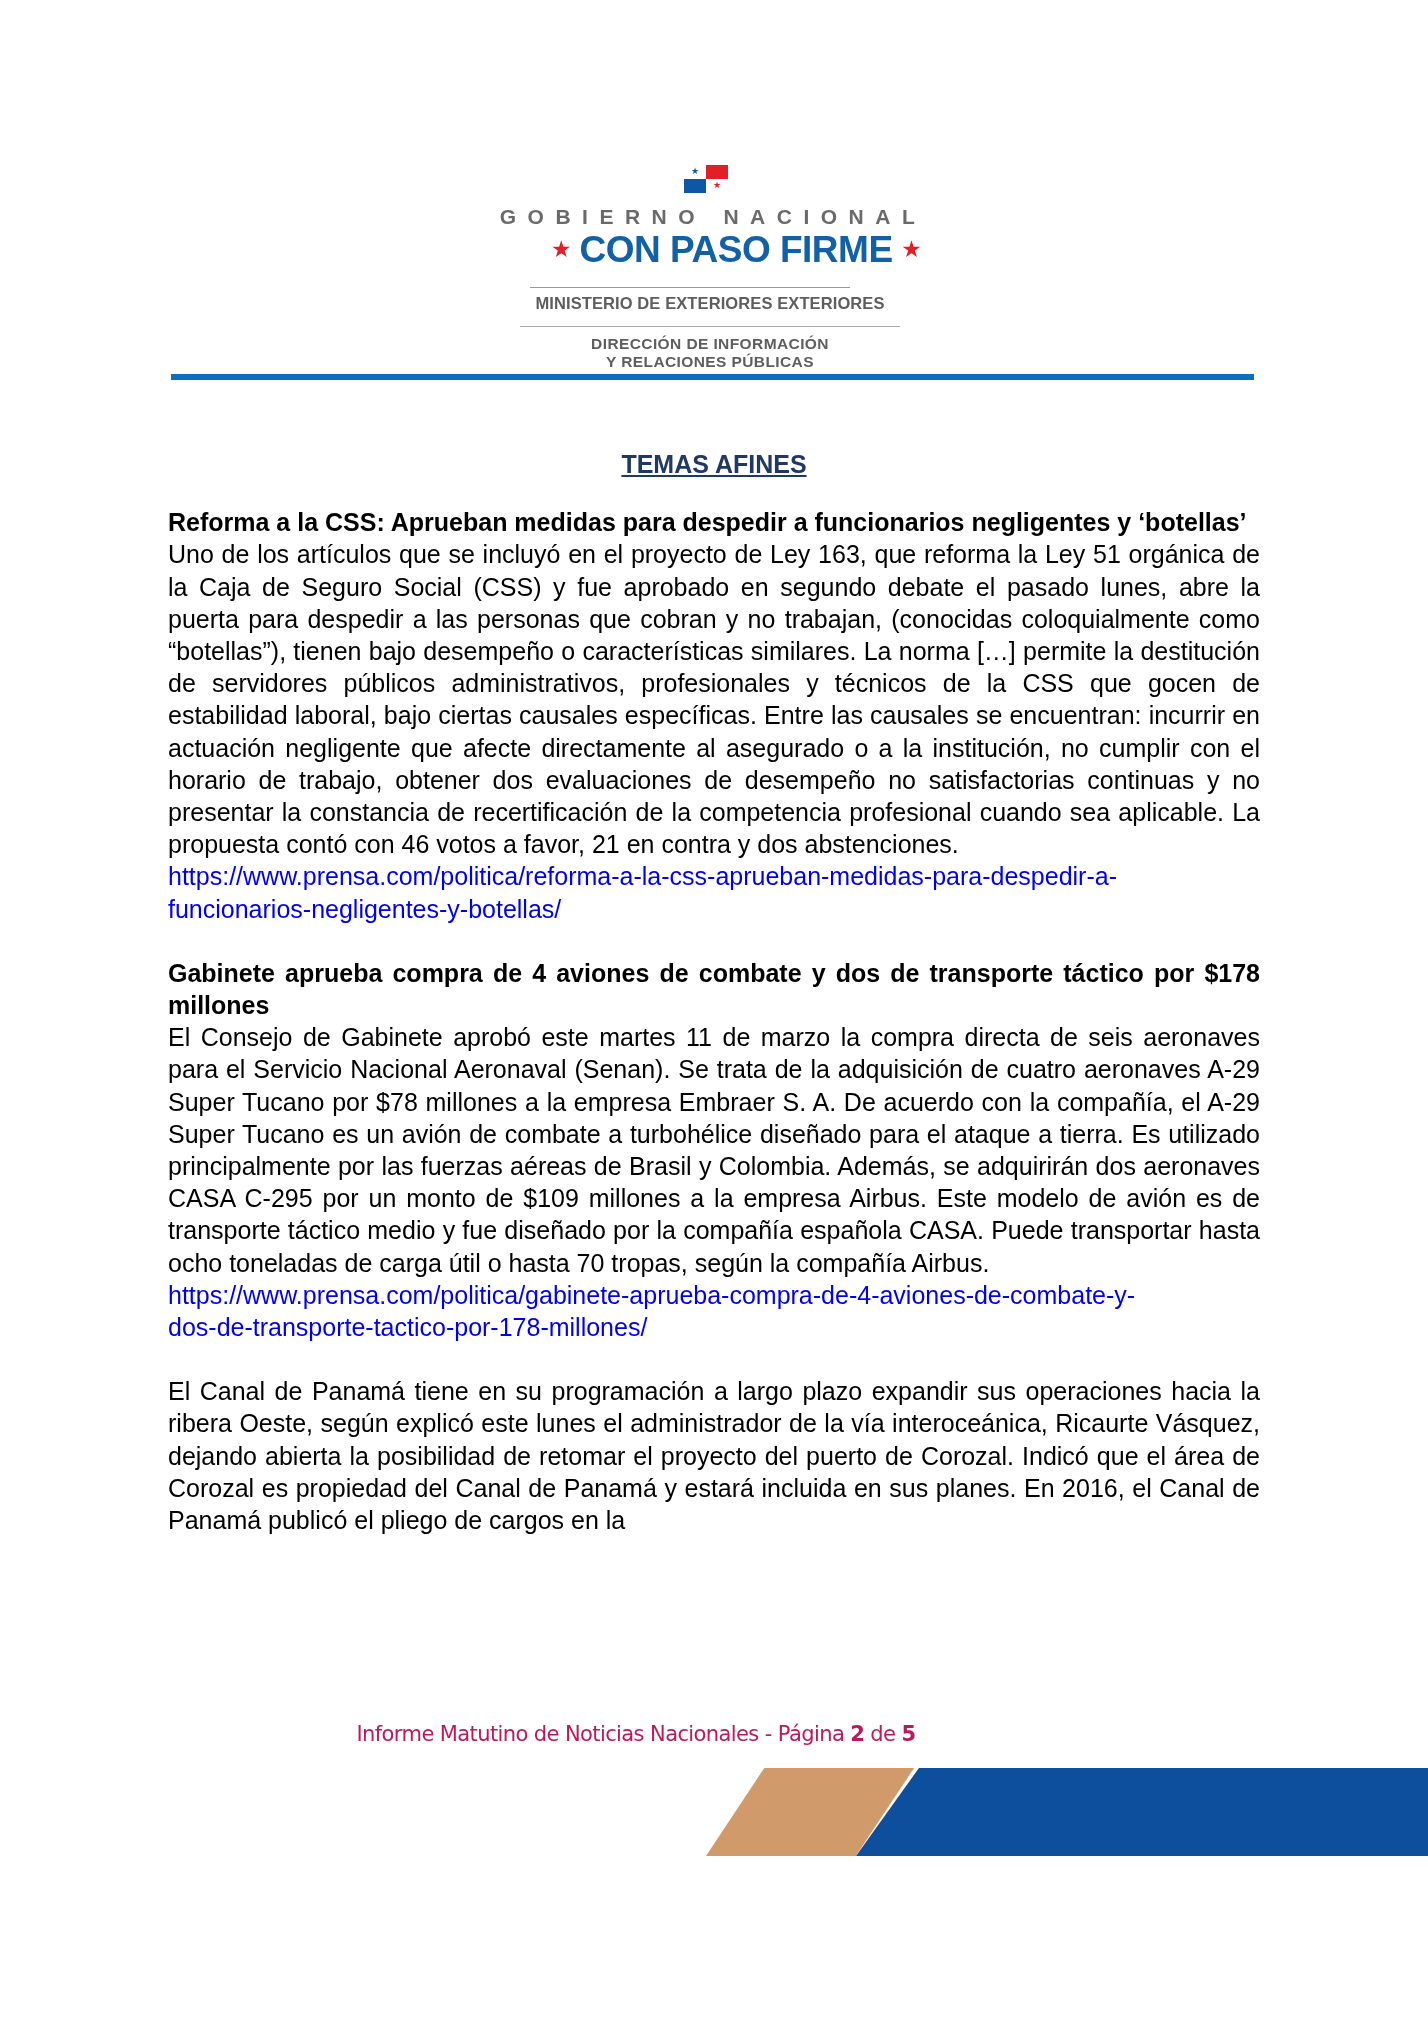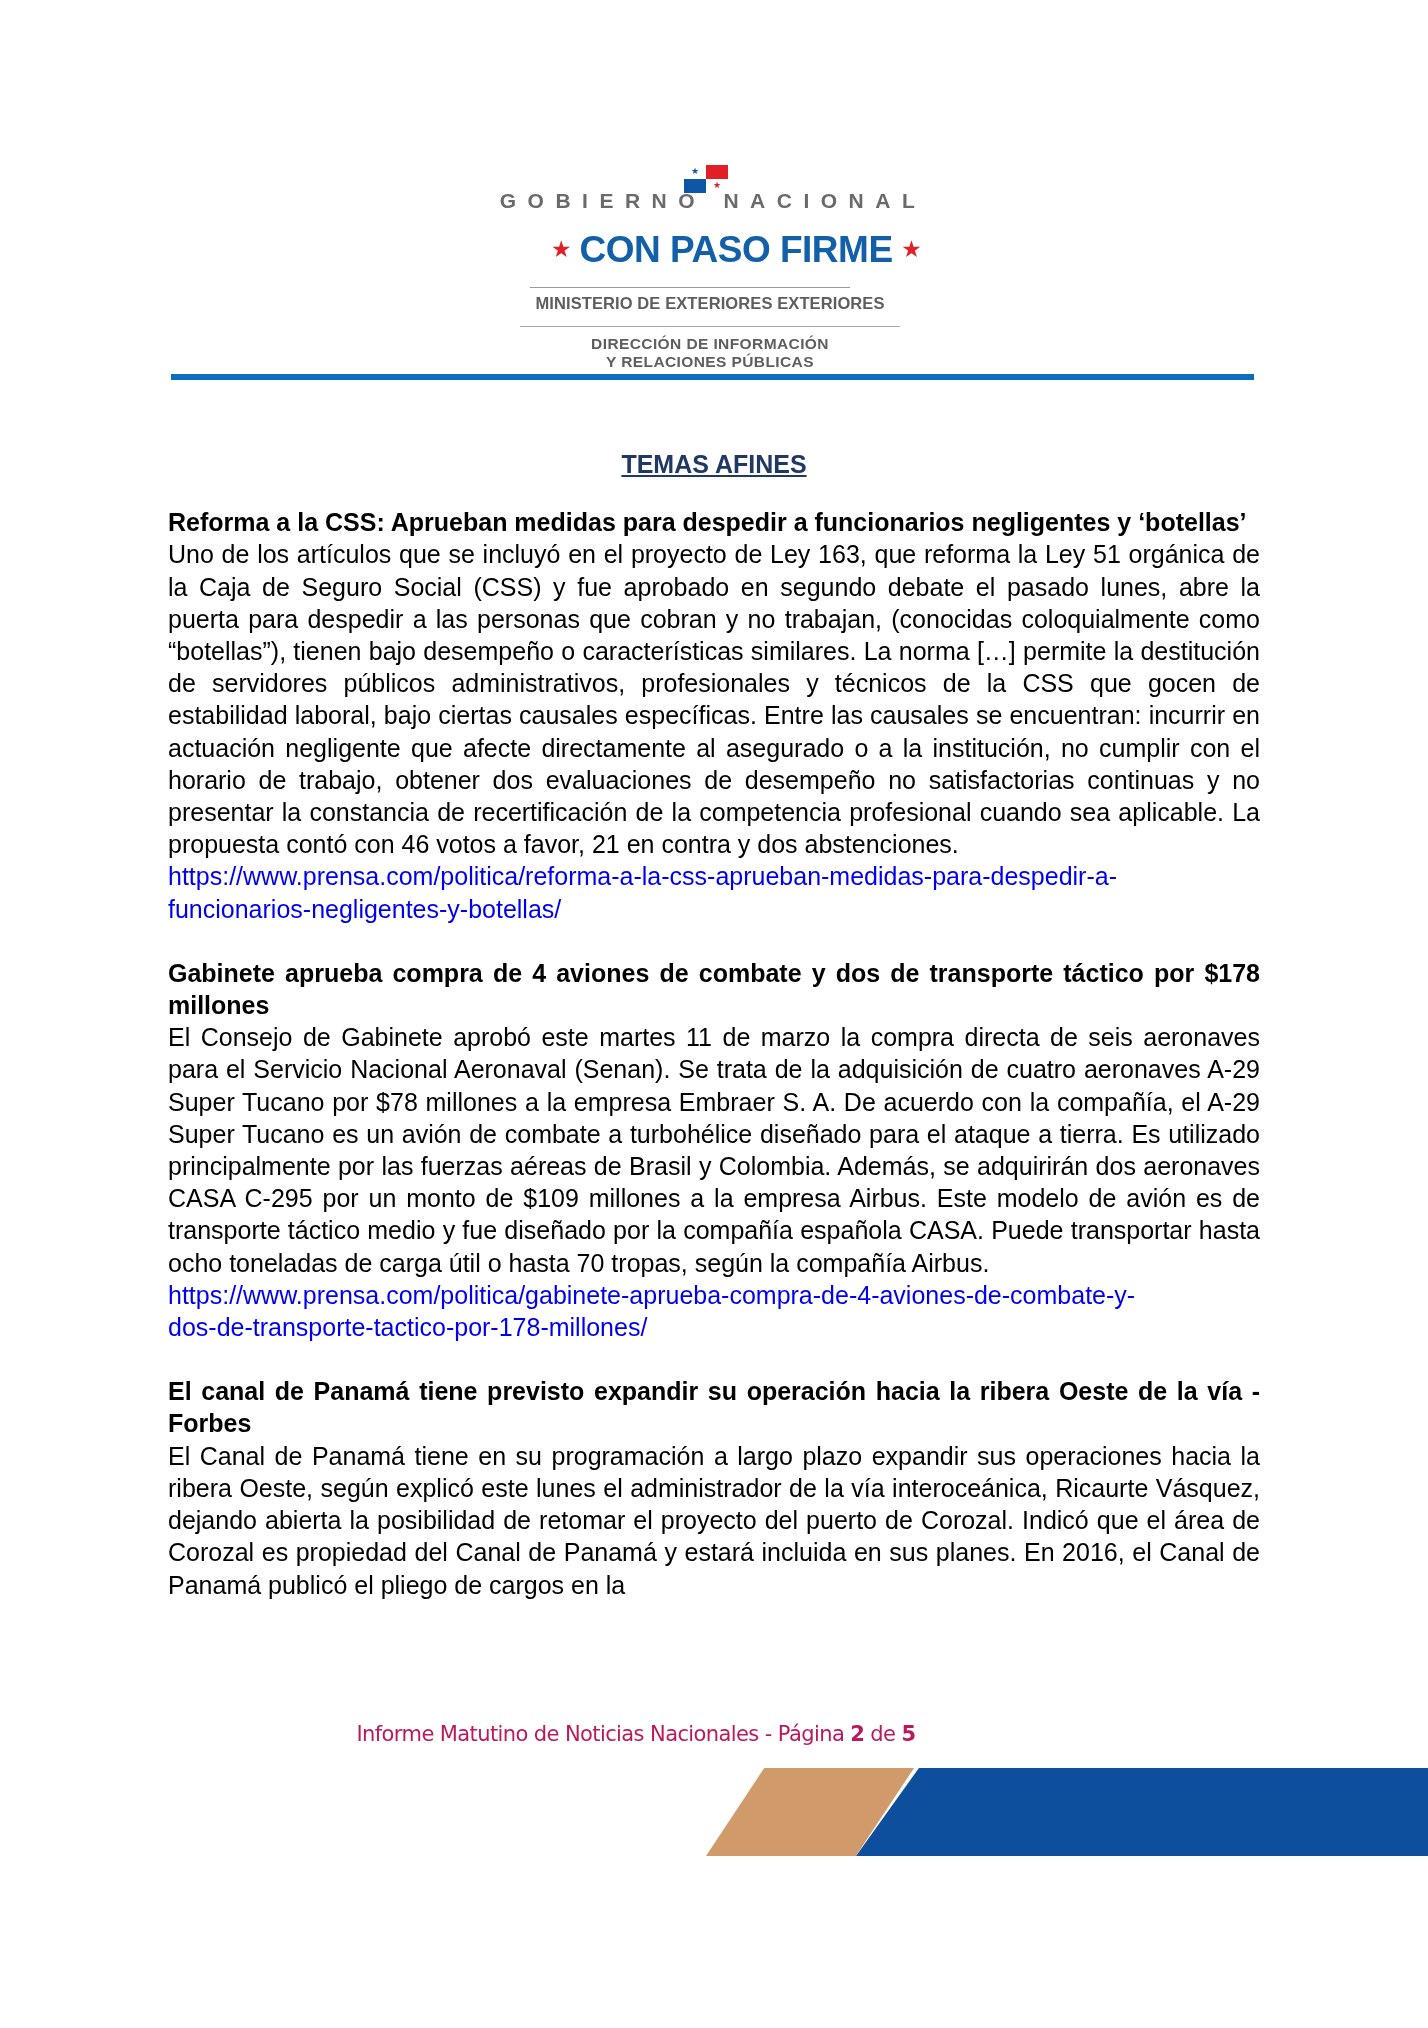--- a/index.html
+++ b/index.html
@@ -5,21 +5,21 @@
   html, body { margin: 0; padding: 0; background: #ffffff; }
   body { width: 1428px; height: 2028px; position: relative; overflow: hidden; font-family: "Liberation Sans", sans-serif; color: #000; }
 
   
   .logo { position: absolute; left: 490px; top: 165px; width: 440px; text-align: center; }
   .flag { position: absolute; left: 194px; top: 0; width: 44px; height: 28px; }
   .flag .q1 { position: absolute; left: 22px; top: 0; width: 22px; height: 14px; background: #e11f26; }
   .flag .q2 { position: absolute; left: 0; top: 14px; width: 22px; height: 14px; background: #0d57a6; }
   .flag .s1 { position: absolute; left: 7px; top: 2px; font-size: 9px; line-height: 9px; color: #0d57a6; }
   .flag .s2 { position: absolute; left: 29px; top: 16px; font-size: 9px; line-height: 9px; color: #e11f26; }
-  .gob { position: absolute; left: 0; top: 24px; width: 440px; font-size: 21px; letter-spacing: 11.5px; color: #6a6a6a; font-weight: bold; padding-left: 6px; box-sizing: border-box; }
+  .gob { position: absolute; left: 0; top: 40px; width: 440px; font-size: 21px; letter-spacing: 11.5px; color: #6a6a6a; font-weight: bold; padding-left: 6px; box-sizing: border-box; }
   .cpf { position: absolute; left: 0; top: 64px; width: 440px; text-align: right; font-size: 37px; font-weight: bold; color: #1260a8; letter-spacing: -0.5px; }
   .cpf .star { color: #e11f26; font-size: 20px; vertical-align: middle; padding: 0 10px; position: relative; top: -3px; }
   .rule1 { position: absolute; left: 40px; top: 122px; width: 320px; height: 1px; background: #999; }
   .min { position: absolute; left: 0; top: 129px; width: 440px; text-align: center; font-size: 16.5px; font-weight: bold; color: #5e5e5e; letter-spacing: 0.1px; }
   .rule2 { position: absolute; left: 30px; top: 161px; width: 380px; height: 1px; background: #aaa; }
   .dir { position: absolute; left: 0; top: 170px; width: 440px; text-align: center; font-size: 15.5px; color: #5e5e5e; line-height: 18px; letter-spacing: 0.4px; font-weight: bold; }
   .rule3 { position: absolute; left: 5px; top: 210px; width: 400px; height: 1px; background: #ddd; }
   .blue-bar { position: absolute; left: 171px; top: 374px; width: 1083px; height: 6px; background: #0b6fc0; }
 
   
@@ -70,21 +70,20 @@
     <a class="art-link"><span>https://www.prensa.com/politica/reforma-a-la-css-aprueban-medidas-para-despedir-a-</span><br><span>funcionarios-negligentes-y-botellas/</span></a>
   </div>
 
   <div class="article">
     <p class="art-title">Gabinete aprueba compra de 4 aviones de combate y dos de transporte táctico por $178 millones</p>
     <p class="art-body">El Consejo de Gabinete aprobó este martes 11 de marzo la compra directa de seis aeronaves para el Servicio Nacional Aeronaval (Senan). Se trata de la adquisición de cuatro aeronaves A-29 Super Tucano por $78 millones a la empresa Embraer S. A. De acuerdo con la compañía, el A-29 Super Tucano es un avión de combate a turbohélice diseñado para el ataque a tierra. Es utilizado principalmente por las fuerzas aéreas de Brasil y Colombia. Además, se adquirirán dos aeronaves CASA C-295 por un monto de $109 millones a la empresa Airbus. Este modelo de avión es de transporte táctico medio y fue diseñado por la compañía española CASA. Puede transportar hasta ocho toneladas de carga útil o hasta 70 tropas, según la compañía Airbus.</p>
     <a class="art-link"><span>https://www.prensa.com/politica/gabinete-aprueba-compra-de-4-aviones-de-combate-y-</span><br><span>dos-de-transporte-tactico-por-178-millones/</span></a>
   </div>
 
   <div class="article">
-    <p class="art-title">El canal de Panamá tiene previsto expandir su operación hacia la ribera Oeste de la vía - Forbes</p>
     <p class="art-body">El Canal de Panamá tiene en su programación a largo plazo expandir sus operaciones hacia la ribera Oeste, según explicó este lunes el administrador de la vía interoceánica, Ricaurte Vásquez, dejando abierta la posibilidad de retomar el proyecto del puerto de Corozal. Indicó que el área de Corozal es propiedad del Canal de Panamá y estará incluida en sus planes. En 2016, el Canal de Panamá publicó el pliego de cargos en la</p>
   </div>
 </div>
 
 <div class="footer">
   <span>Informe Matutino de Noticias Nacionales - Página </span><b>2</b><span> de </span><b>5</b>
 </div>
 <div class="deco-tan"></div>
 <div class="deco-blue"></div>
 

